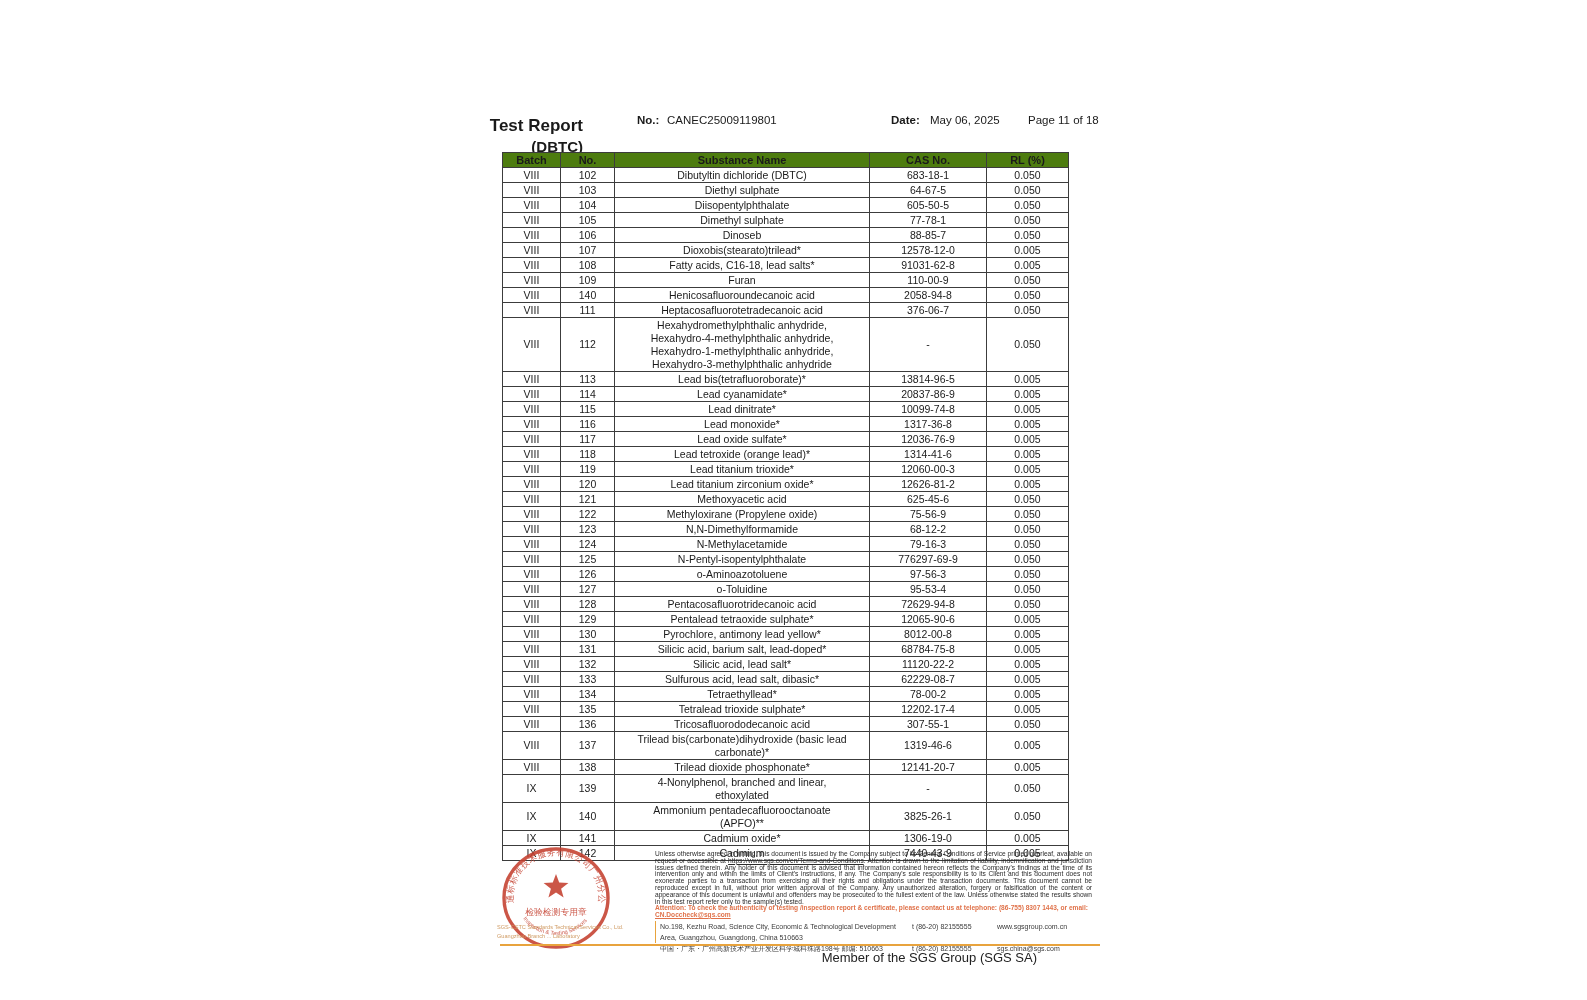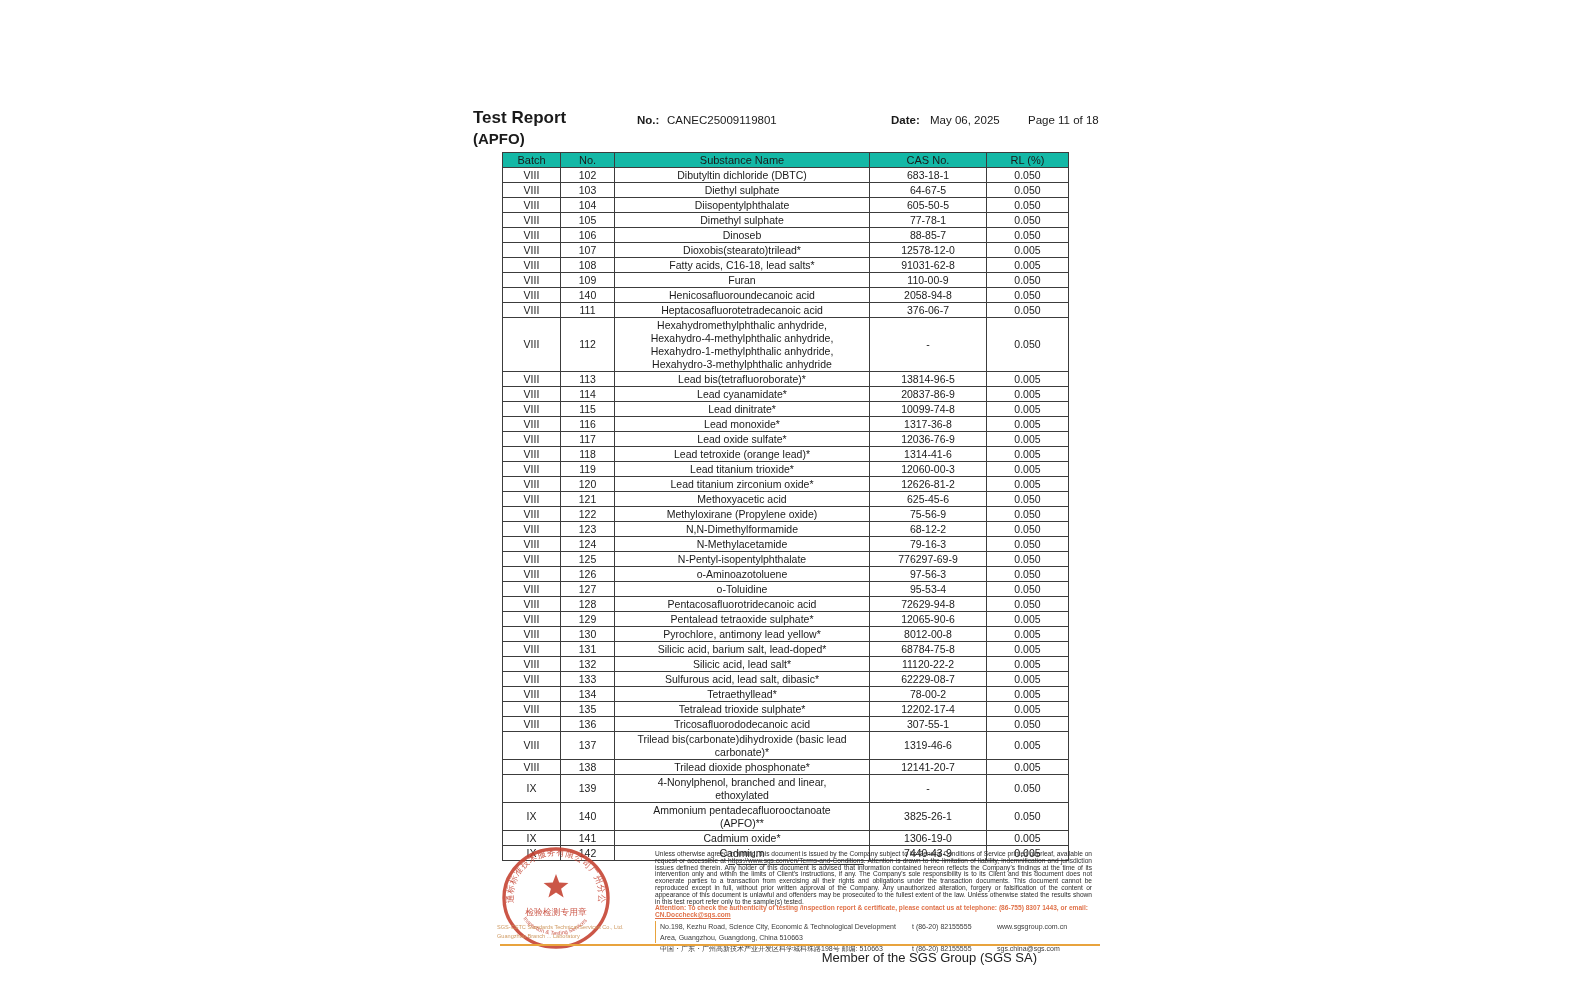--- a/index.html
+++ b/index.html
@@ -10,41 +10,41 @@
   .logo { position: absolute; left: 478px; top: 12px; width: 150px; height: 80px; }
   .logo-text {
     position: absolute; left: 6px; top: 8px;
     font-size: 55px; font-weight: bold; letter-spacing: -2px;
     color: #8a8a8a; font-family: "Liberation Sans", sans-serif;
   }
   .logo-hline { position: absolute; left: 0px; top: 66px; width: 146px; height: 2px; background: #d2c3b2; }
   .logo-vline { position: absolute; left: 129px; top: 5px; width: 2px; height: 72px; background: #e8913c; }
 
   
-  .title { position: absolute; left: 473px; top: 108px; width: 110px; text-align: left; font-weight: bold; }
+  .title { position: absolute; left: 473px; top: 116px; width: 110px; text-align: right; font-weight: bold; }
   .title-l1 { font-size: 17px; }
   .title-l2 { font-size: 15px; margin-top: 2px; }
   .meta { position: absolute; top: 114px; font-size: 11.5px; }
   .m-no-label   { left: 637px; font-weight: bold; }
   .m-no-value   { left: 667px; }
   .m-date-label { left: 848px; font-weight: bold; }
   .m-date-value { left: 888px; padding-left: 42px; }
   .m-page       { left: 1028px; }
 
   
   table.report {
     position: absolute; left: 502px; top: 152px;
     border-collapse: collapse; table-layout: fixed; width: 566px;
     font-size: 10.5px; line-height: 13px;
   }
   table.report th, table.report td {
     border: 1px solid #3c3c3c; text-align: center; vertical-align: middle;
     padding: 0.5px 2px;
   }
-  table.report th { background: #14b8a6; font-weight: normal; font-size: 11px; height: 15px; }
+  table.report th { background: #4d7c0f; font-weight: bold; font-size: 11px; height: 15px; }
   td.name { white-space: pre-line; }
 
   
   .fineprint {
     position: absolute; left: 655px; top: 851px; width: 437px;
     font-size: 6.6px; line-height: 6.8px; text-align: justify; color: #2b2b2b;
   }
   .fineprint .terms-link { text-decoration: underline; color: #2b2b2b; }
   .attention {
     position: absolute; left: 655px; top: 905px; width: 437px;
@@ -73,21 +73,21 @@
   }
 </style>
 </head>
 <body>
 
 <div class="page">
 
 
   <div class="title">
     <div class="title-l1">Test Report</div>
-    <div class="title-l2">(APFO)</div>
+    <div class="title-l2">(DBTC)</div>
   </div>
   <span class="meta m-no-label" style="position:absolute;">No.:</span>
   <span class="meta m-no-value" style="position:absolute;">CANEC25009119801</span>
   <span class="meta m-date-label" style="position:absolute;padding-left:43px;">Date:</span>
   <span class="meta m-date-value" style="position:absolute;">May 06, 2025</span>
   <span class="meta m-page" style="position:absolute;text-align:right;">Page 11 of 18</span>
 
   <table class="report">
     <colgroup>
       <col style="width:58px">

